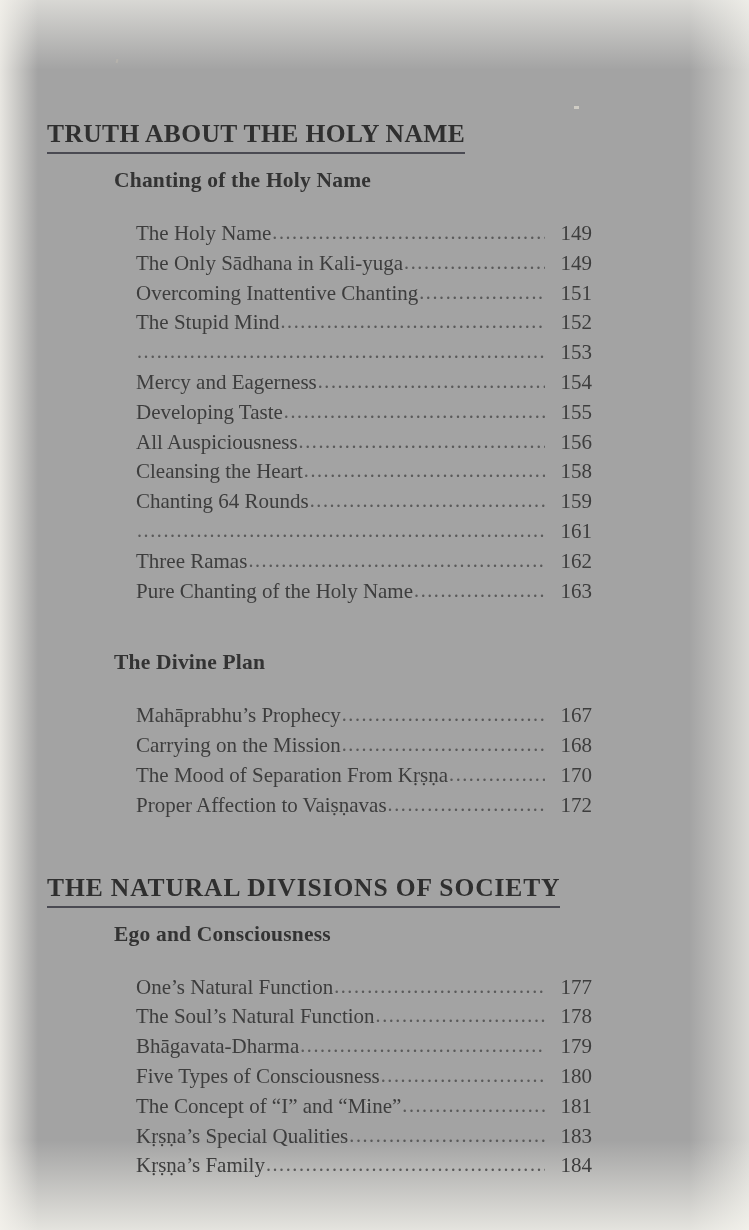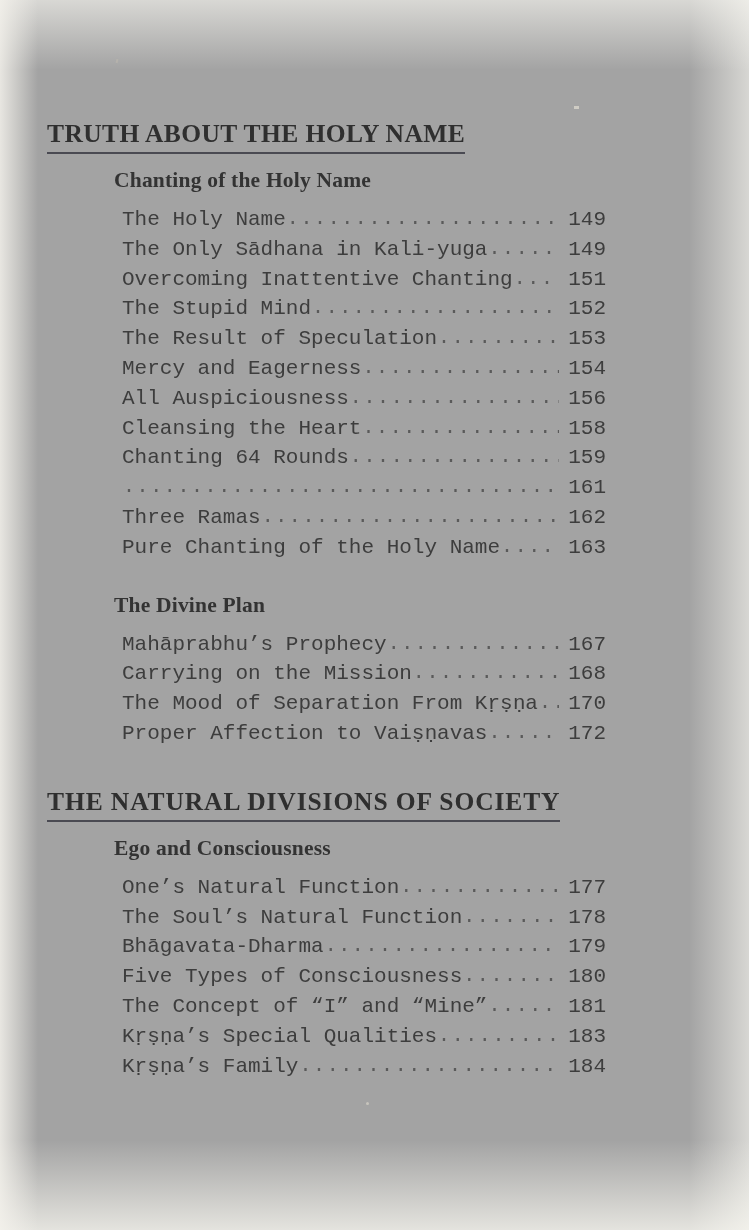--- a/index.html
+++ b/index.html
@@ -81,21 +81,21 @@
   
   .chapter-heading {
     font-size: 21.5px;
     font-weight: bold;
     color: #333333;
     padding-left: 114px;
     letter-spacing: 0.2px;
   }
 
   
-  .entry-list { margin: 2px; padding: 0; list-style: none; font-family: Liberation Mono, monospace; }
+  .entry-list { margin: 16px; padding: 0; list-style: none; }
   .entry {
     display: flex;
     align-items: baseline;
     padding-left: 120px;
     padding-right: 141px;
     height: 29.8px;
     font-size: 21px;
     line-height: 29.8px;
     color: #3d3d3d;
     white-space: nowrap;
@@ -159,28 +159,32 @@
             <span class="entry-title">Overcoming Inattentive Chanting</span>
             <span class="entry-dots"></span>
             <span class="entry-page">151</span>
           </li>
           <li class="entry">
             <span class="entry-title">The Stupid Mind</span>
             <span class="entry-dots"></span>
             <span class="entry-page">152</span>
           </li>
           <li class="entry">
-            <span class="entry-title">The Result of Speculation</span>
             <span class="entry-dots"></span>
             <span class="entry-page">153</span>
           </li>
           <li class="entry">
             <span class="entry-title">Mercy and Eagerness</span>
             <span class="entry-dots"></span>
             <span class="entry-page">154</span>
+          </li>
+          <li class="entry">
+            <span class="entry-title">Developing Taste</span>
+            <span class="entry-dots"></span>
+            <span class="entry-page">155</span>
           </li>
           <li class="entry">
             <span class="entry-title">All Auspiciousness</span>
             <span class="entry-dots"></span>
             <span class="entry-page">156</span>
           </li>
           <li class="entry">
             <span class="entry-title">Cleansing the Heart</span>
             <span class="entry-dots"></span>
             <span class="entry-page">158</span>

